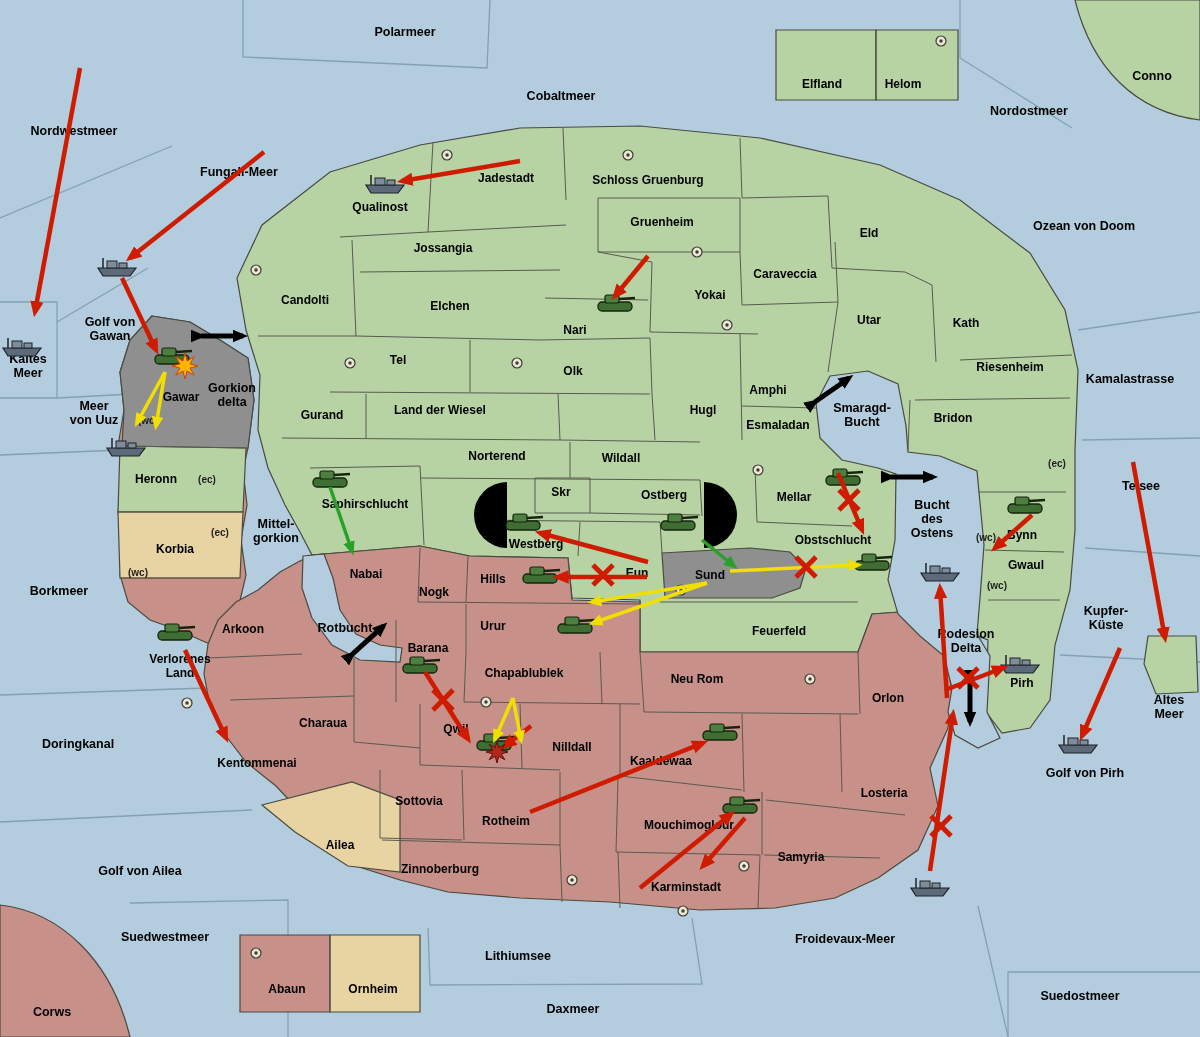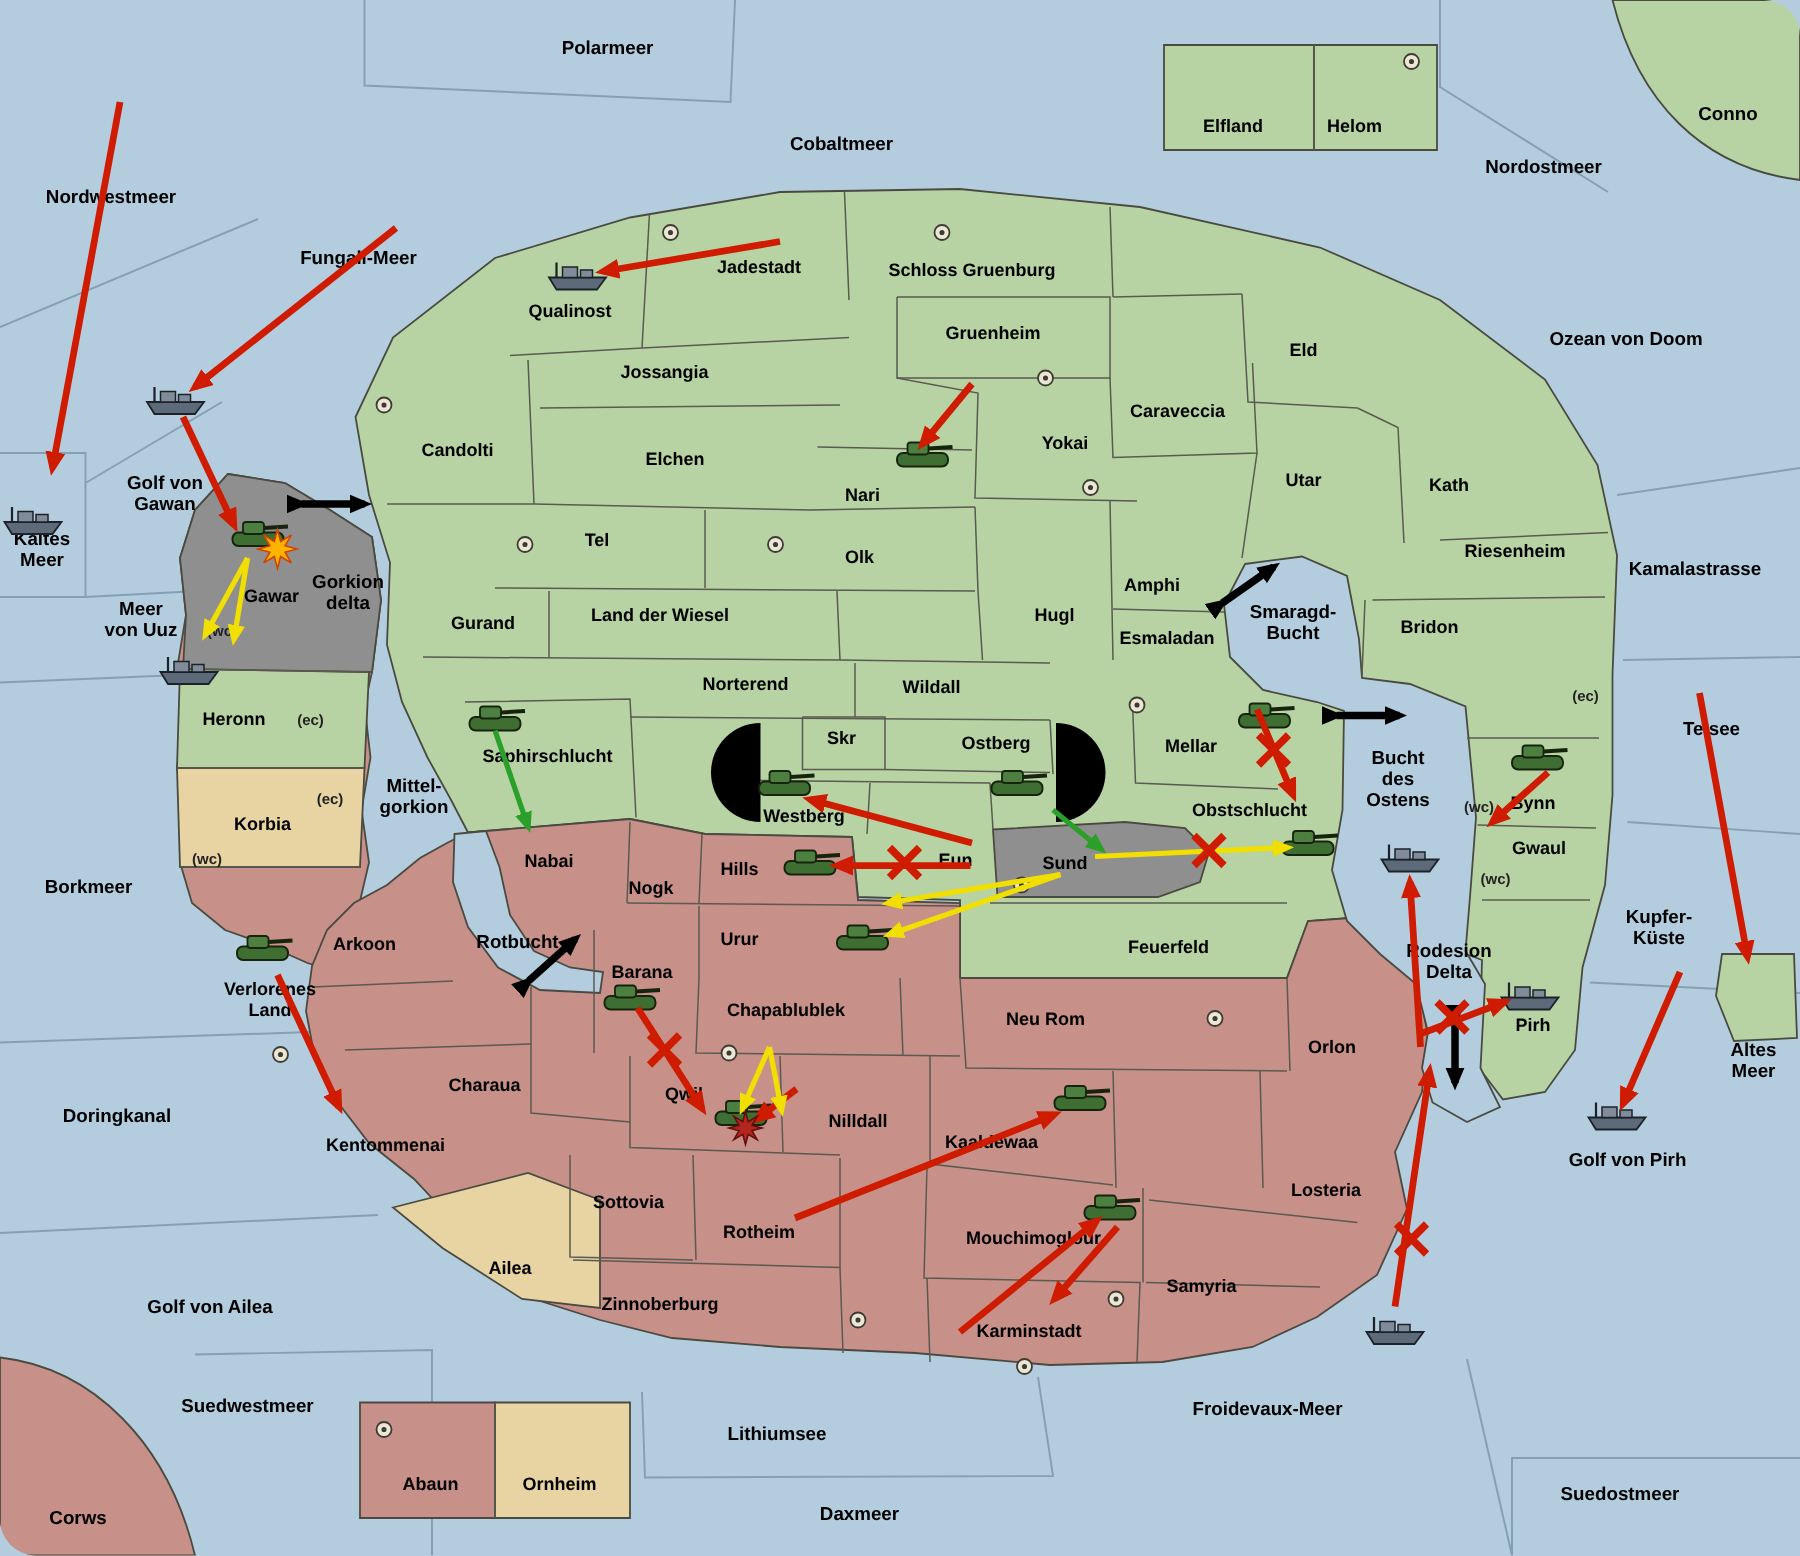--- a/index.html
+++ b/index.html
@@ -1,17 +1,17 @@
 <!DOCTYPE html>
 <html><head>
 <meta charset="utf-8">
 <style>
   html,body{margin:0;padding:0;background:#b3cdde;}
   .stage{width:1200px;height:1037px;position:relative;overflow:hidden;
-         font-family:"Liberation Sans", sans-serif;border-radius:24px;}
+         font-family:"Liberation Sans", sans-serif;}
   svg text{font-family:"Liberation Sans", sans-serif;}
 </style>
 </head>
 <body>
 
 <div class="stage">
   <svg id="map" width="1200" height="1037" viewBox="0 0 1200 1037">
     <defs>
       <marker id="mk-red" markerUnits="userSpaceOnUse" markerWidth="16" markerHeight="14" viewBox="0 0 12 10" refX="8" refY="5" orient="auto">
         <path d="M0,0 L12,5 L0,10 Z" fill="#cf1b00"></path>

